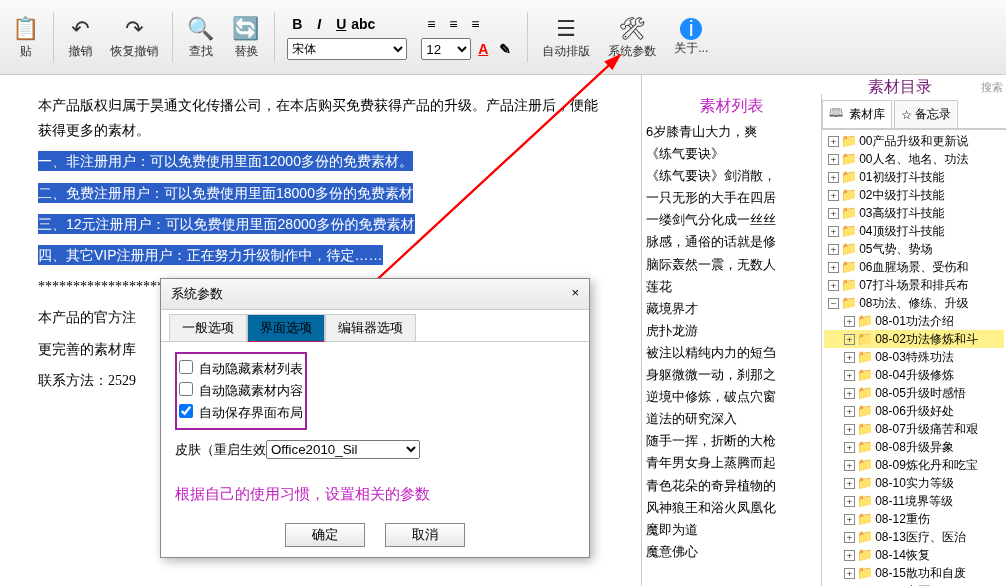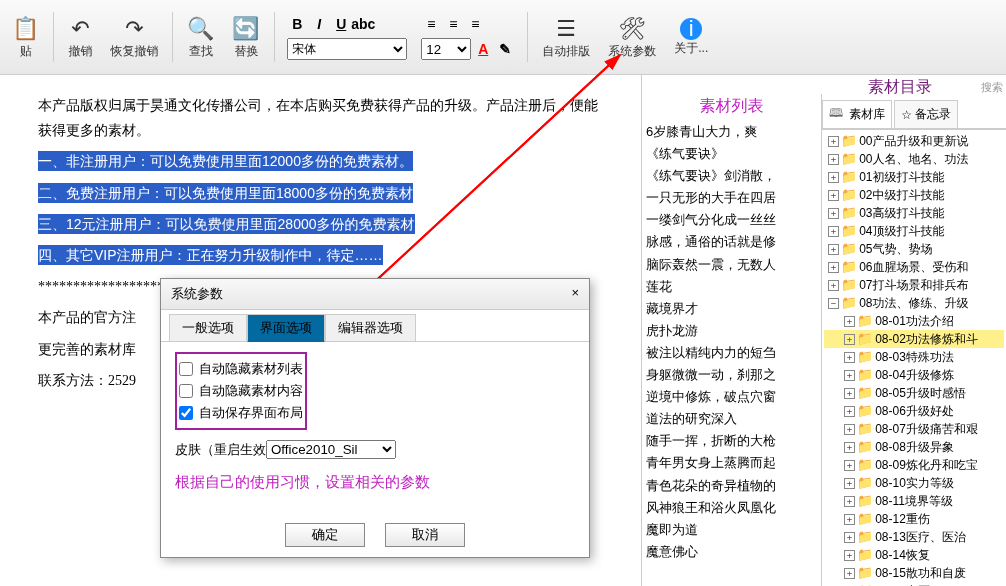--- a/index.html
+++ b/index.html
@@ -36,25 +36,25 @@
 .tree-item.sel{ background:#fef08a;}
 .tbook{ color:#666; font-size:12px; margin-right:3px;}
 
 
 .dialog { position: absolute; left: 160px; top: 278px; width: 430px; height: 280px; background: #fff; border: 1px solid #888; box-shadow: 3px 3px 10px rgba(0,0,0,0.3); z-index: 100; }
 .dlg-title { background: linear-gradient(#f8f8f8,#e8e8e8); padding: 6px 10px; font-size: 13px; border-bottom: 1px solid #ccc; display:flex; justify-content:space-between;}
 .dlg-tabs { display: flex; border-bottom: 1px solid #ccc; padding: 4px 8px 0; }
 .dlg-tab { padding: 4px 12px; border: 1px solid #ccc; border-bottom: none; background: #f0f0f0; font-size: 13px; }
 .dlg-tab.active { background: #0369a1; border-bottom: 1px solid #be185d; margin-bottom: -1px; }
 .dlg-body { padding: 10px 14px; font-size: 13px; }
-.chk-row { display: flex; align-items: center; gap: 6px; margin: 4px 0; font-family: SimSun;}
+.chk-row { display: flex; align-items: flex-start; gap: 6px; margin: 4px 0; font-family: SimSun;}
 .chk-row input { width: 14px; height: 14px; }
 .chk-highlight { border: 2px solid #a020a0; padding: 2px; display:inline-block;}
 .skin-row { margin-top: 10px; display:flex; align-items:center; }
-.dlg-note { color: #c020c0; font-size: 15px; margin-top: 14px; font-family: SimSun;}
+.dlg-note { color: #c020c0; font-size: 15px; margin-top: 26px; font-family: SimSun;}
 .dlg-btns { position: absolute; bottom: 10px; left: 0; right: 0; display: flex; justify-content: center; gap: 20px; }
 .dlg-btns button { width: 80px; height: 24px; border: 1px solid #888; background: linear-gradient(#fff,#e8e8e8); }
 
 .arrow-svg{ position:absolute; left:0; top:0; pointer-events:none; z-index:50;}
 </style>
 </head>
 <body>
 
 <div class="toolbar">
   <div class="tb-btn">
@@ -333,21 +333,21 @@
           <input type="checkbox" style="">
           <span>自动隐藏素材内容</span>
         </div>
       <div class="chk-row">
           <input type="checkbox" checked="" style="">
           <span>自动保存界面布局</span>
         </div>
     </span>
     <div class="skin-row">
       <span>皮肤（重启生效</span>
-      <select style="width:130px"><option>Office2010_Sil</option></select>
+      <select style="width:154px"><option>Office2010_Sil</option></select>
     </div>
     <div class="dlg-note">根据自己的使用习惯，设置相关的参数</div>
   </div>
   <div class="dlg-btns">
     <button>确定</button>
     <button>取消</button>
   </div>
 </div>
 
 <svg class="arrow-svg" width="1006" height="586">

